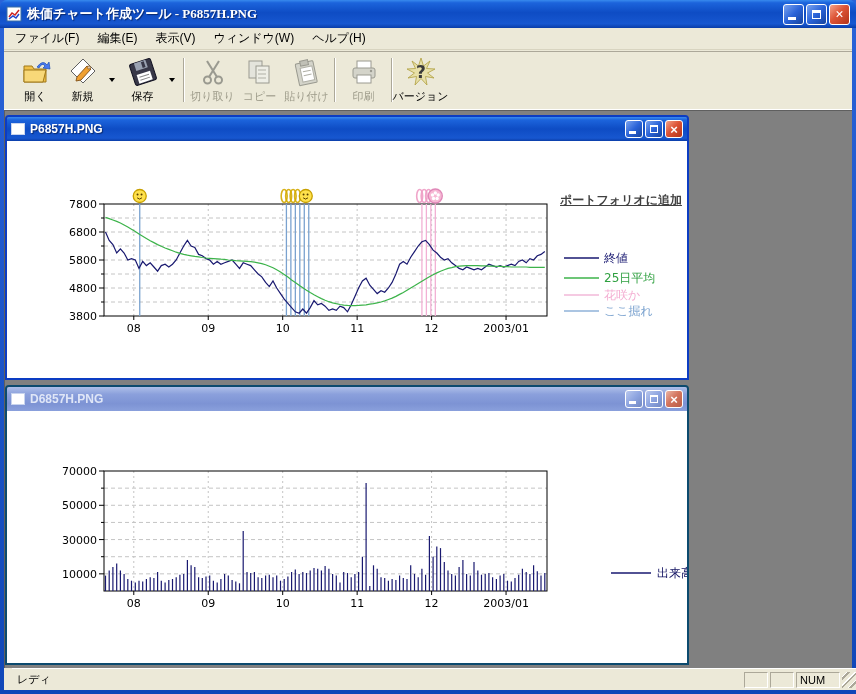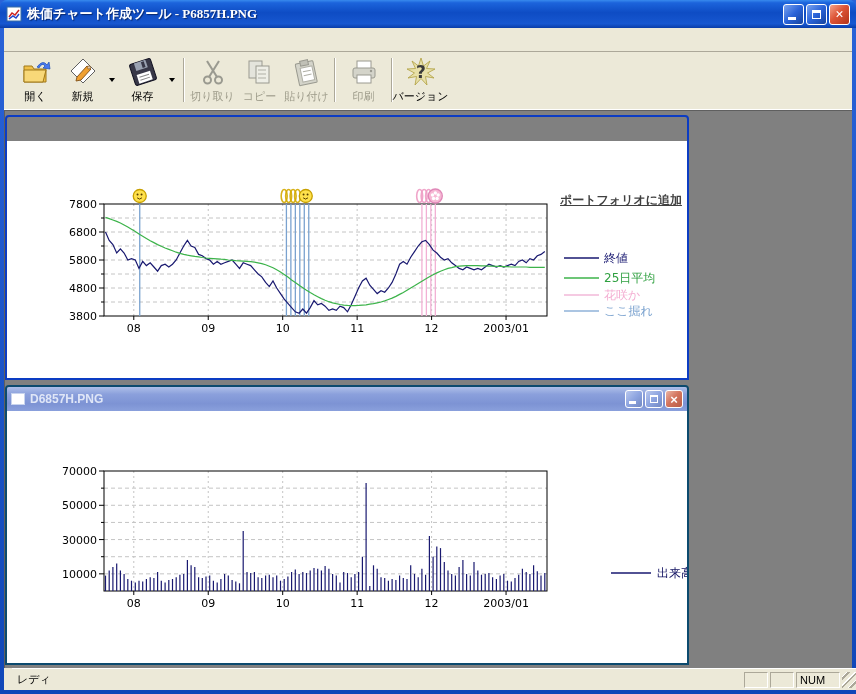--- a/index.html
+++ b/index.html
@@ -97,20 +97,27 @@
         </div>
       <div class="wbtn">
           <span class="g-max"></span>
         </div>
       <div class="wbtn close g-close"></div>
     </div>
   </div>
 
   <div class="app-body">
 
+    <div class="menubar">
+      <span class="menu-item">ファイル(F)</span>
+      <span class="menu-item">編集(E)</span>
+      <span class="menu-item">表示(V)</span>
+      <span class="menu-item">ウィンドウ(W)</span>
+      <span class="menu-item">ヘルプ(H)</span>
+    </div>
 
     <div class="toolbar">
       <div class="tbtn">
         <span class="ticon">
           <svg width="30" height="30">
               <path d="M3 9 h8 l2 3 h12 v13 h-22 z" fill="#f0c048" stroke="#a07818"></path>
               <path d="M3 13 h22 l-3 12 h-19 z" fill="#f8d878" stroke="#a07818"></path>
               <path d="M16 10 q6 -8 10 -2 l2 -3 l1 7 l-7 -1 l2 -2 q-3 -4 -6 2 z" fill="#4878f0" stroke="#2050b0" stroke-width="0.7"></path>
             </svg>
         </span>
@@ -201,20 +208,31 @@
               <text x="15" y="21" text-anchor="middle" font-size="17" font-weight="bold" fill="#3a3a3a">?</text>
             </svg>
         </span>
         <span class="tlabel">バージョン</span>
       </div>
     </div>
 
     <div class="mdi">
 
       <div class="child-window active" style="left:1px;top:5px;width:684px;height:265px;">
+        <div class="child-titlebar">
+          <span class="doc-icon"></span>
+          <span class="child-title">P6857H.PNG</span>
+          <div class="cbtn">
+              <span class="cg-min"></span>
+            </div>
+          <div class="cbtn">
+              <span class="cg-max"></span>
+            </div>
+          <div class="cbtn close cg-close"></div>
+        </div>
         <div class="child-content">
           <svg id="price-chart" width="680" height="237">
               <line x1="97" y1="161" x2="540" y2="161" stroke="#c4c4c4" stroke-dasharray="4 3"></line>
               <line x1="97" y1="147" x2="540" y2="147" stroke="#c4c4c4" stroke-dasharray="4 3"></line>
               <line x1="97" y1="133" x2="540" y2="133" stroke="#c4c4c4" stroke-dasharray="4 3"></line>
               <line x1="97" y1="119" x2="540" y2="119" stroke="#c4c4c4" stroke-dasharray="4 3"></line>
               <line x1="97" y1="105" x2="540" y2="105" stroke="#c4c4c4" stroke-dasharray="4 3"></line>
               <line x1="97" y1="91" x2="540" y2="91" stroke="#c4c4c4" stroke-dasharray="4 3"></line>
               <line x1="97" y1="77" x2="540" y2="77" stroke="#c4c4c4" stroke-dasharray="4 3"></line>
               <line x1="126.78151260504204" y1="63" x2="126.78151260504204" y2="175" stroke="#c4c4c4" stroke-dasharray="2 3"></line>

